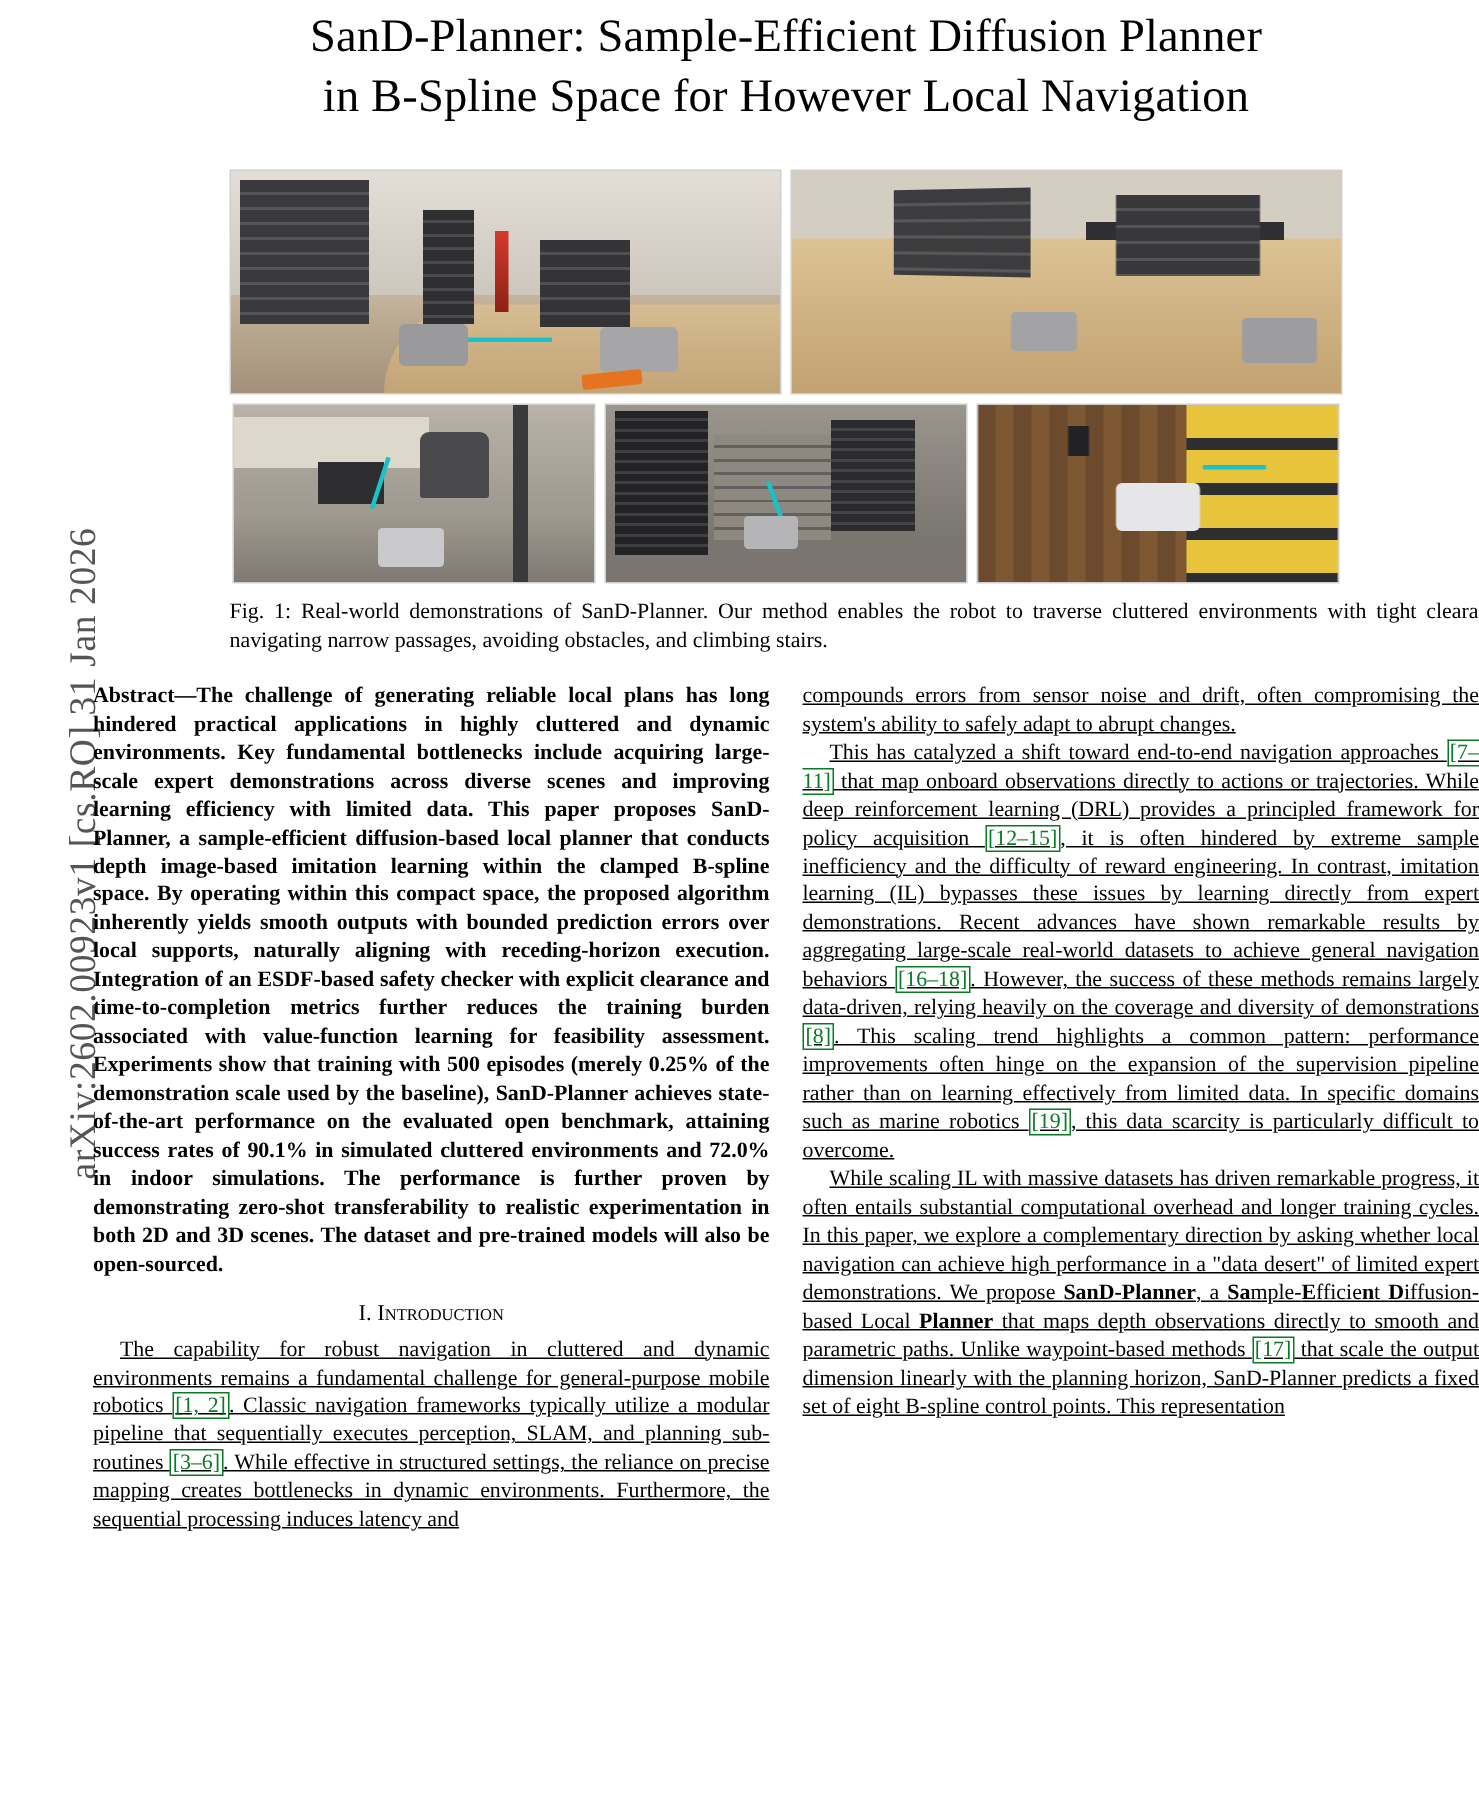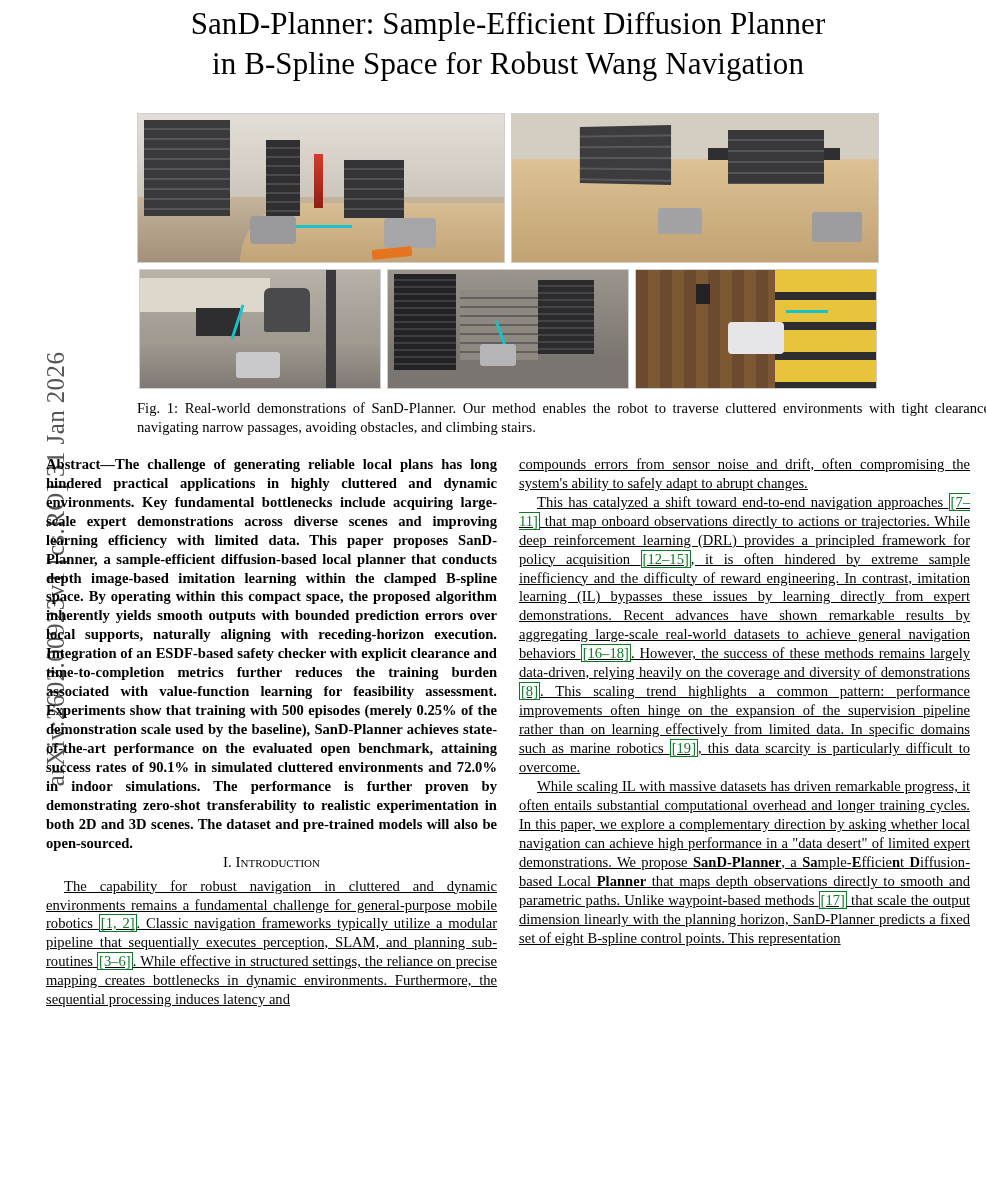--- a/index.html
+++ b/index.html
@@ -26,21 +26,21 @@
     transform-origin: center center;
     font-family: "Liberation Serif", serif;
     font-size: 25px;
     letter-spacing: 0.4px;
     color: #555555;
     text-align: center;
     white-space: nowrap;
   }
   .content {
     position: absolute;
-    left: 46px;
+    left: 62px;
     top: 0;
     width: 924px;
     height: 1200px;
   }
   .title {
     margin: 0;
     padding-top: 4px;
     text-align: center;
     font-size: 31px;
     line-height: 1.28;
@@ -201,21 +201,21 @@
   }
   .abstract {
     font-weight: bold;
     text-align: justify;
     hyphens: auto;
   }
   .abstract .lead {
   }
   .sec-head {
     text-align: center;
-    margin-top: 0;
+    margin-top: 14px;
     margin-bottom: 4px;
     font-size: 15px;
     font-variant: small-caps;
   }
   p.body {
     margin: 0;
     text-indent: 18px;
     hyphens: auto;
     text-decoration: underline;
   }
@@ -231,21 +231,21 @@
 <body>
 
 <div class="page">
 
   <div class="arxiv-stamp">arXiv:2602.00923v1  [cs.RO]  31 Jan 2026</div>
 
   <div class="content">
 
     <h1 class="title">
       <span>SanD-Planner: Sample-Efficient Diffusion Planner</span><br>
-      <span>in B-Spline Space for Robust Wang Navigation</span>
+      <span>in B-Spline Space for However Local Navigation</span>
     </h1>
 
 
     <div class="figure">
       <div class="fig-row">
         <div class="fig-cell panelA">
           <div class="wall"></div>
           <div class="floor"></div>
           <div class="sand"></div>
           <div class="stackL"></div>

